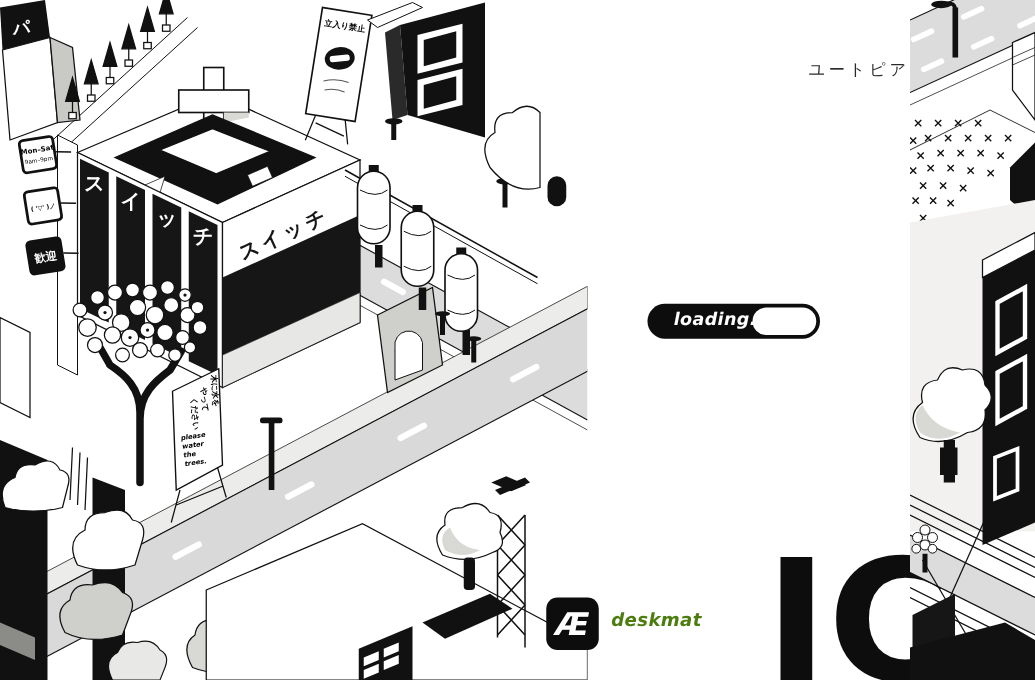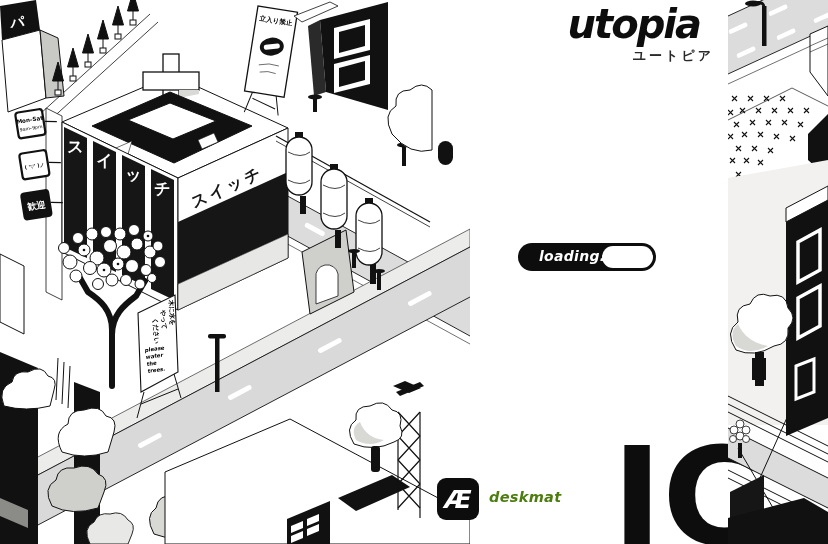--- a/index.html
+++ b/index.html
@@ -3,22 +3,22 @@
 <meta charset="utf-8">
 <style>
   html,body{margin:0;padding:0;background:#fff;}
   .page{position:relative;width:828px;height:544px;background:#fff;overflow:hidden;
         font-family:"DejaVu Sans",sans-serif;color:#111;}
   svg{display:block;}
   .city-left{position:absolute;left:0;top:0;z-index:2;}
   .city-right{position:absolute;left:728px;top:0;z-index:3;}
   .title{position:absolute;top:2px;right:128px;z-index:4;
          font-style:italic;font-weight:900;font-size:40px;line-height:1.1;letter-spacing:-2px;color:#0d0d0d;}
-  .title-jp{position:absolute;top:47px;right:114px;z-index:4;
-         font-size:13px;font-weight:bold;letter-spacing:3px;color:#2a2a2a;}
+  .title-jp{position:absolute;top:47px;right:100px;z-index:4;
+         font-size:13px;font-weight:normal;letter-spacing:3px;color:#2a2a2a;}
   .loader{position:absolute;left:518px;top:243px;width:138px;height:28px;z-index:4;
          background:#0d0d0d;border-radius:15px;}
   .loader-label{position:absolute;left:21px;top:5px;color:#fff;
          font-style:italic;font-weight:bold;font-size:14px;letter-spacing:.3px;}
   .loader-rest{position:absolute;right:3px;top:3px;width:51px;height:22px;background:#fff;border-radius:12px;}
   .logo{position:absolute;left:437px;top:478px;width:42px;height:42px;z-index:4;
          background:#0d0d0d;border-radius:9px;color:#fff;display:flex;align-items:center;justify-content:center;
          font-style:italic;font-weight:bold;font-size:25px;}
   .brand-name{position:absolute;left:489px;top:489px;z-index:4;
          font-style:italic;font-weight:bold;font-size:14.5px;letter-spacing:.3px;color:#4d7c0f;}
@@ -313,21 +313,20 @@
       </g>
     </g>
 
     <g>
       <line x1="388" y1="116" x2="430" y2="136" stroke="#111" stroke-width="0.8"></line>
       <line x1="388" y1="124" x2="430" y2="144" stroke="#111" stroke-width="0.8"></line>
       <path d="M392,134 q-10,-20 4,-28 q-2,-16 14,-16 q12,-10 22,0 l0,60 q-22,6 -40,-16 z" fill="#fff" stroke="#111" stroke-width="1"></path>
     </g>
   </svg>
 
-  <div class="title">utopia</div>
   <div class="title-jp">ユートピア</div>
 
   <div class="loader">
     <span class="loader-label">loading.</span>
     <div class="loader-rest"></div>
   </div>
 
   <div class="logo">
     <span>Æ</span>
   </div>

